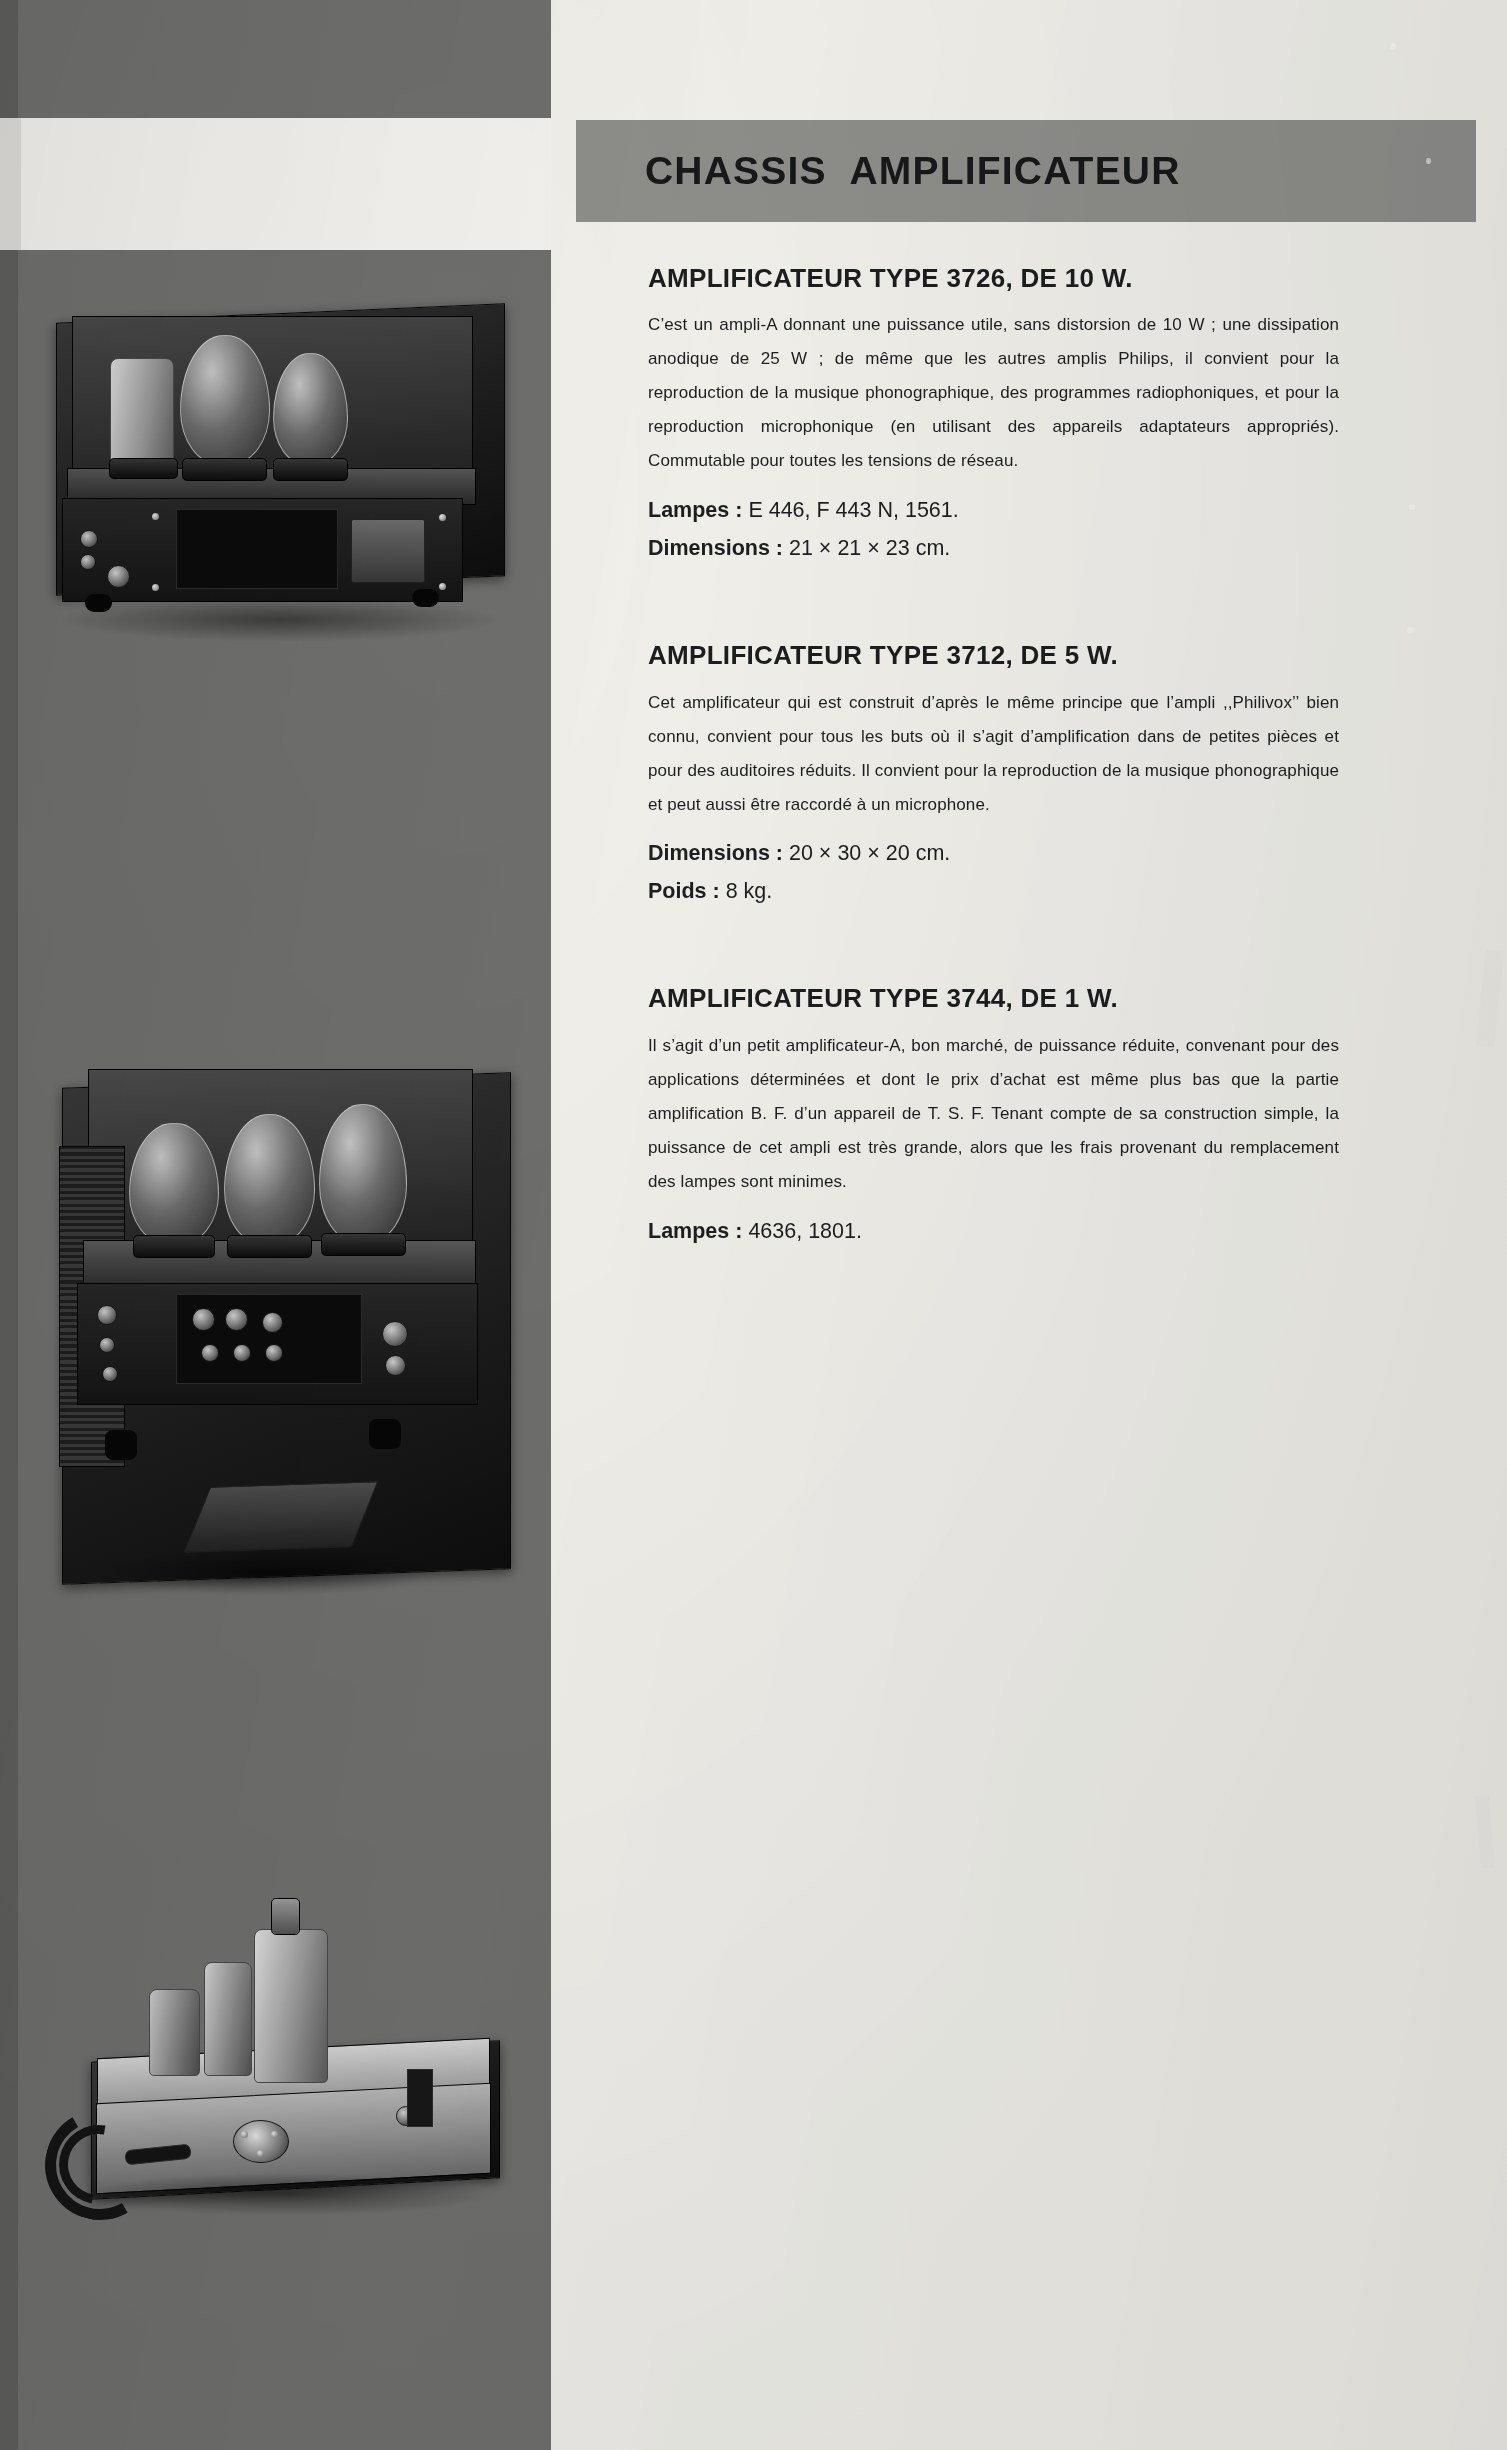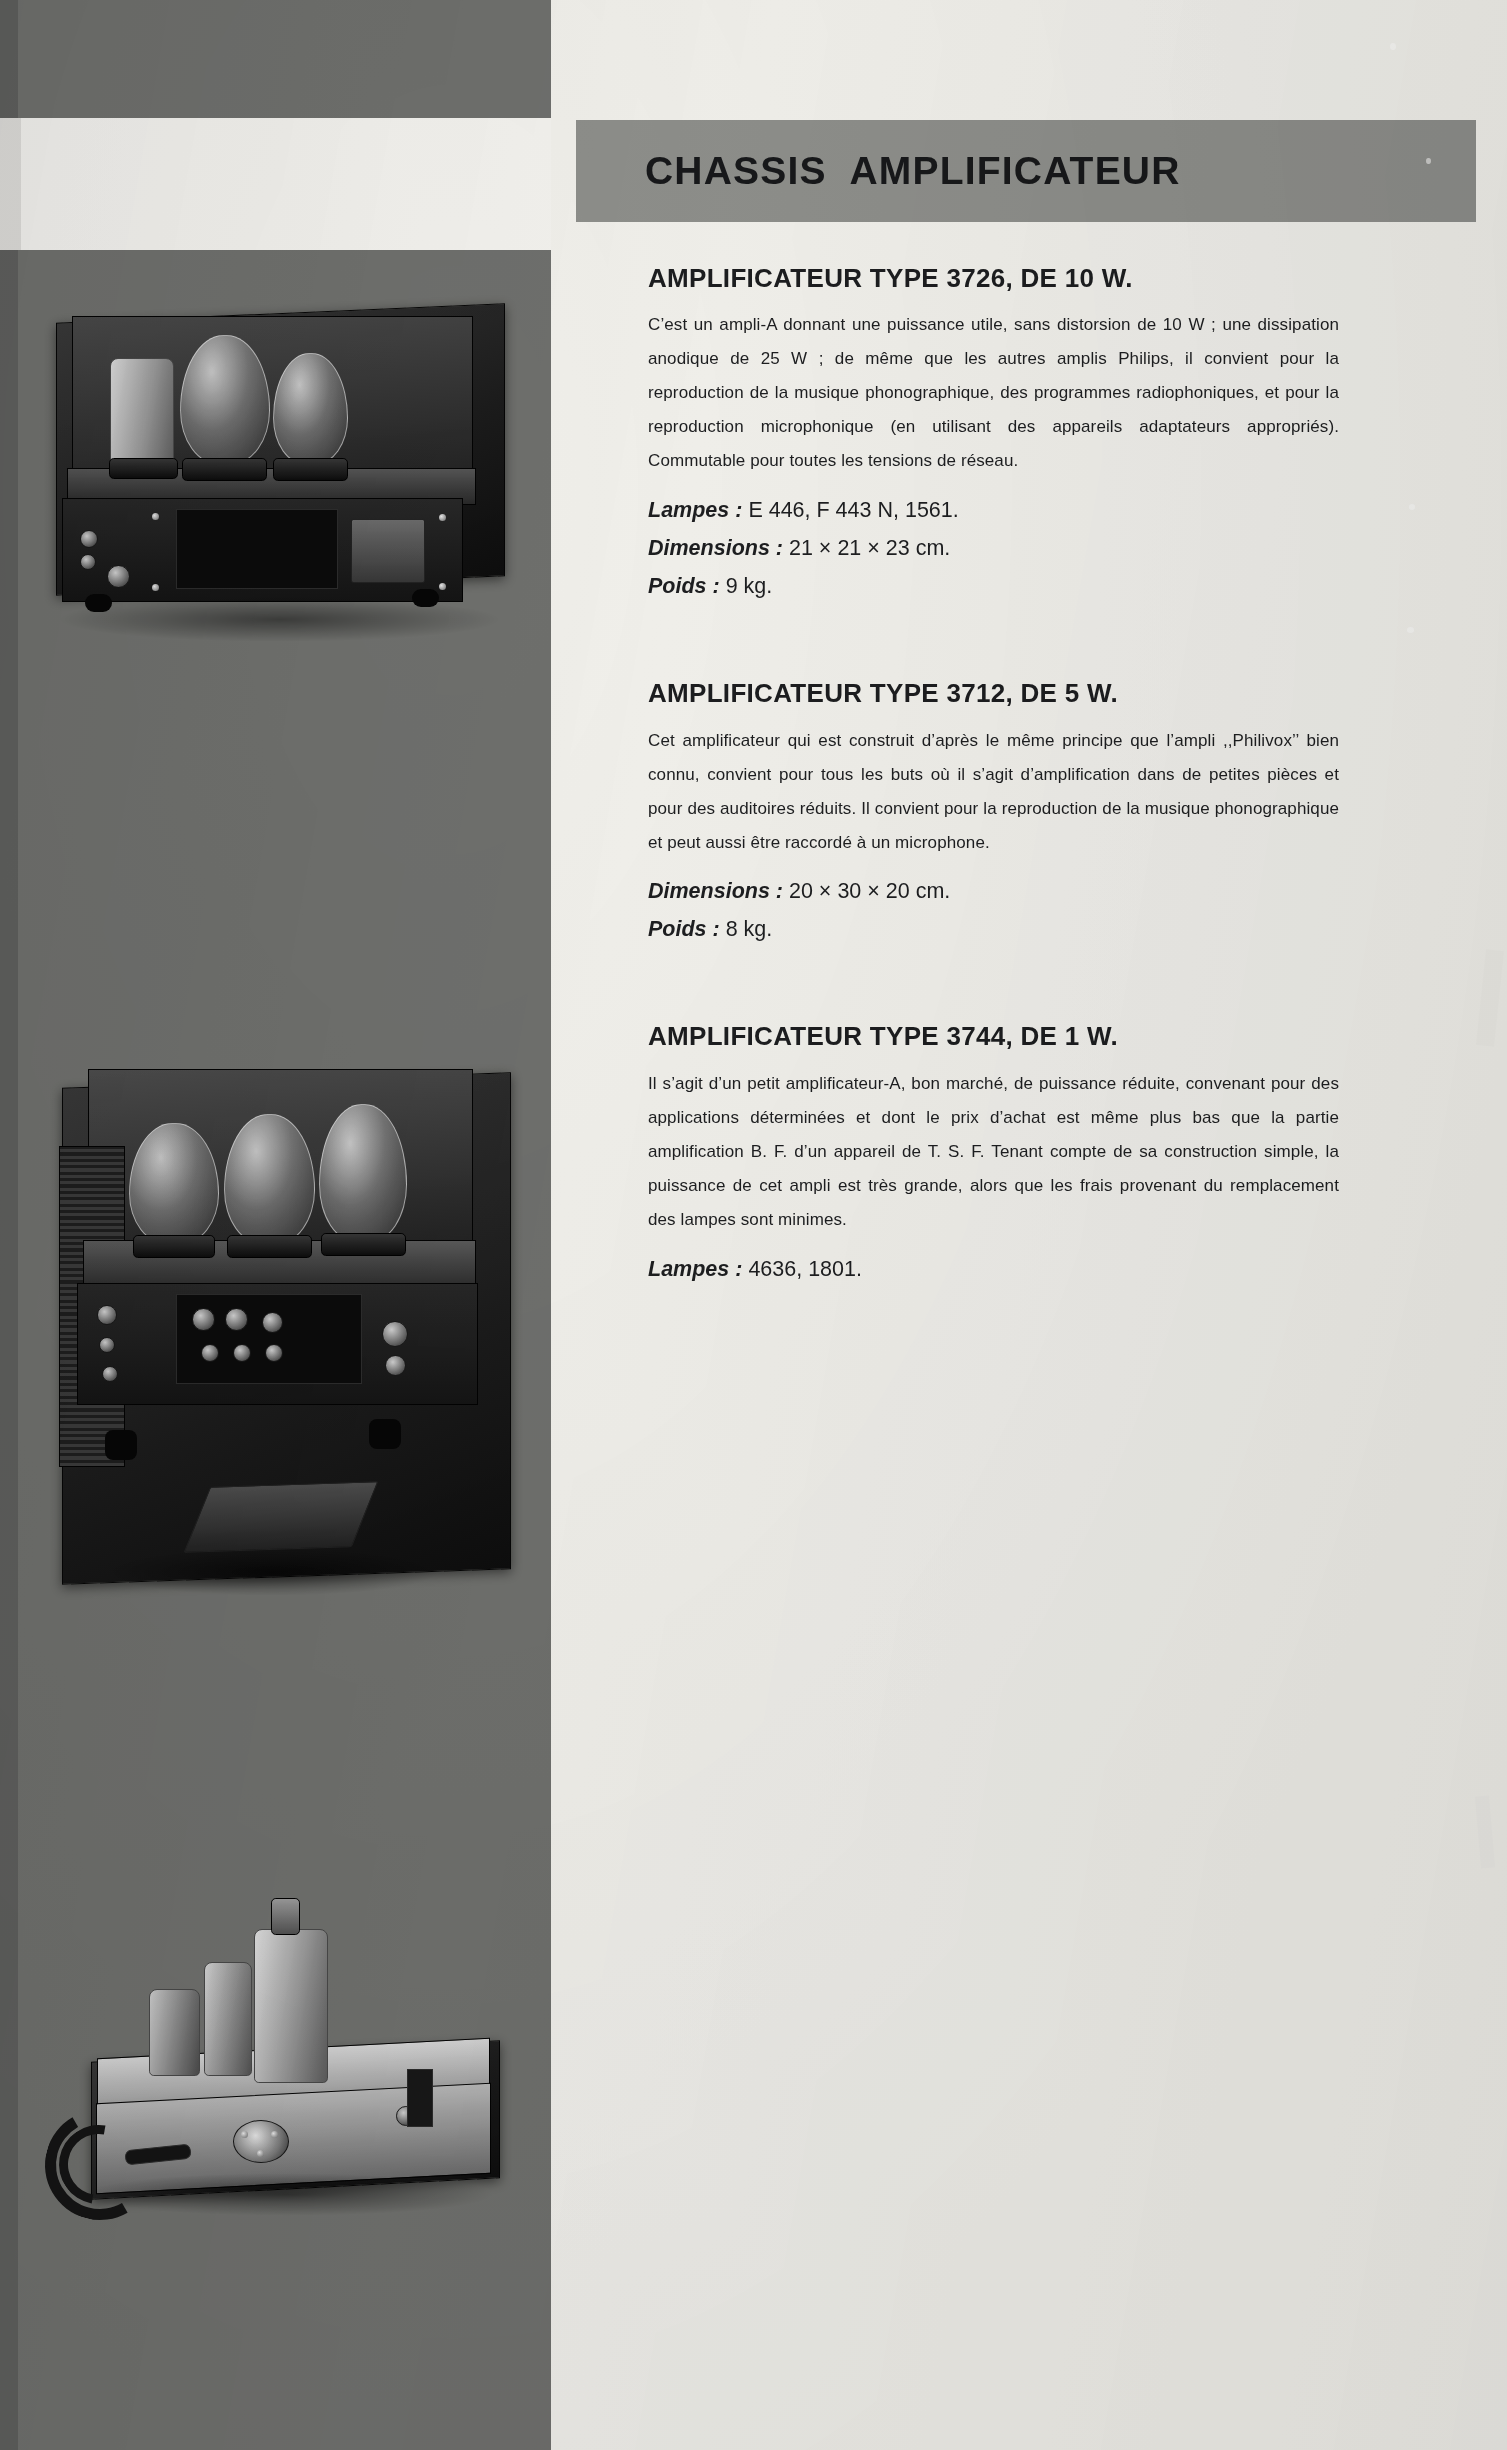--- a/index.html
+++ b/index.html
@@ -113,21 +113,21 @@
     text-align: justify;
     margin: 0 0 12.8px 0;
     letter-spacing: 0.1px;
   }
   .spec {
     font-size: 21.5px;
     line-height: 38px;
     color: #1d1e20;
     margin: 0;
   }
-  .spec b { font-weight: bold; font-style: italic; }
+  .spec b { font-weight: bold; }
   .gap-1 { height: 73px; }
   .gap-2 { height: 73px; }
 
   
   .photo {
     position: absolute;
     filter: grayscale(1) contrast(1.04);
   }
 
   
@@ -347,24 +347,20 @@
       <h2 class="sec-title">AMPLIFICATEUR TYPE 3726, DE 10 W.</h2>
       <p class="sec-body">C’est un ampli-A donnant une puissance utile, sans distorsion de 10 W ; une dissipation anodique de 25 W ; de même que les autres amplis Philips, il convient pour la reproduction de la musique phonographique, des programmes radiophoniques, et pour la reproduction microphonique (en utilisant des appareils adaptateurs appropriés). Commutable pour toutes les tensions de réseau.</p>
       <p class="spec">
         <b>Lampes :</b> 
         <span>E 446, F 443 N, 1561.</span>
       </p>
       <p class="spec">
         <b>Dimensions :</b> 
         <span>21 × 21 × 23 cm.</span>
       </p>
-      <p class="spec">
-        <b>Poids :</b> 
-        <span>9 kg.</span>
-      </p>
     </div>
 
     <div class="gap-1"></div>
 
     <div class="section">
       <h2 class="sec-title">AMPLIFICATEUR TYPE 3712, DE 5 W.</h2>
       <p class="sec-body">Cet amplificateur qui est construit d’après le même principe que l’ampli ,,Philivox’’ bien connu, convient pour tous les buts où il s’agit d’amplification dans de petites pièces et pour des auditoires réduits. Il convient pour la reproduction de la musique phonographique et peut aussi être raccordé à un microphone.</p>
       <p class="spec">
         <b>Dimensions :</b> 
         <span>20 × 30 × 20 cm.</span>

